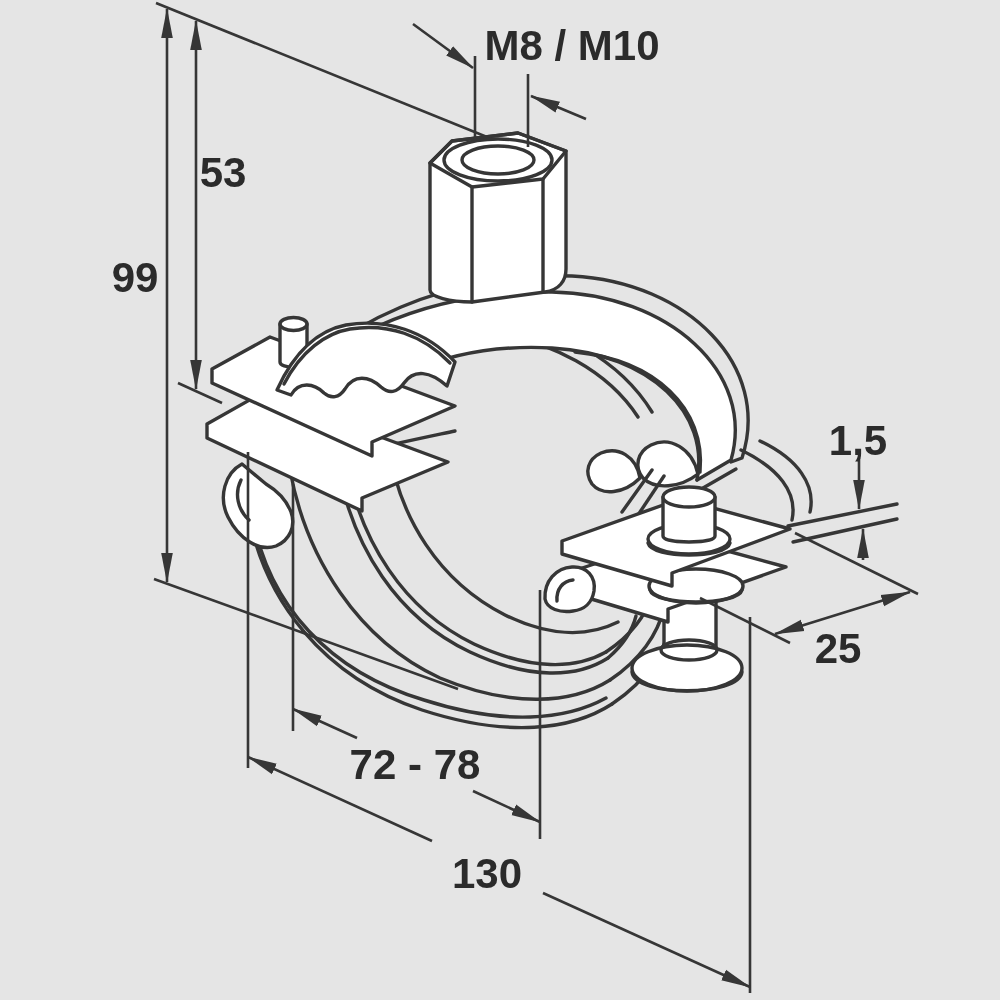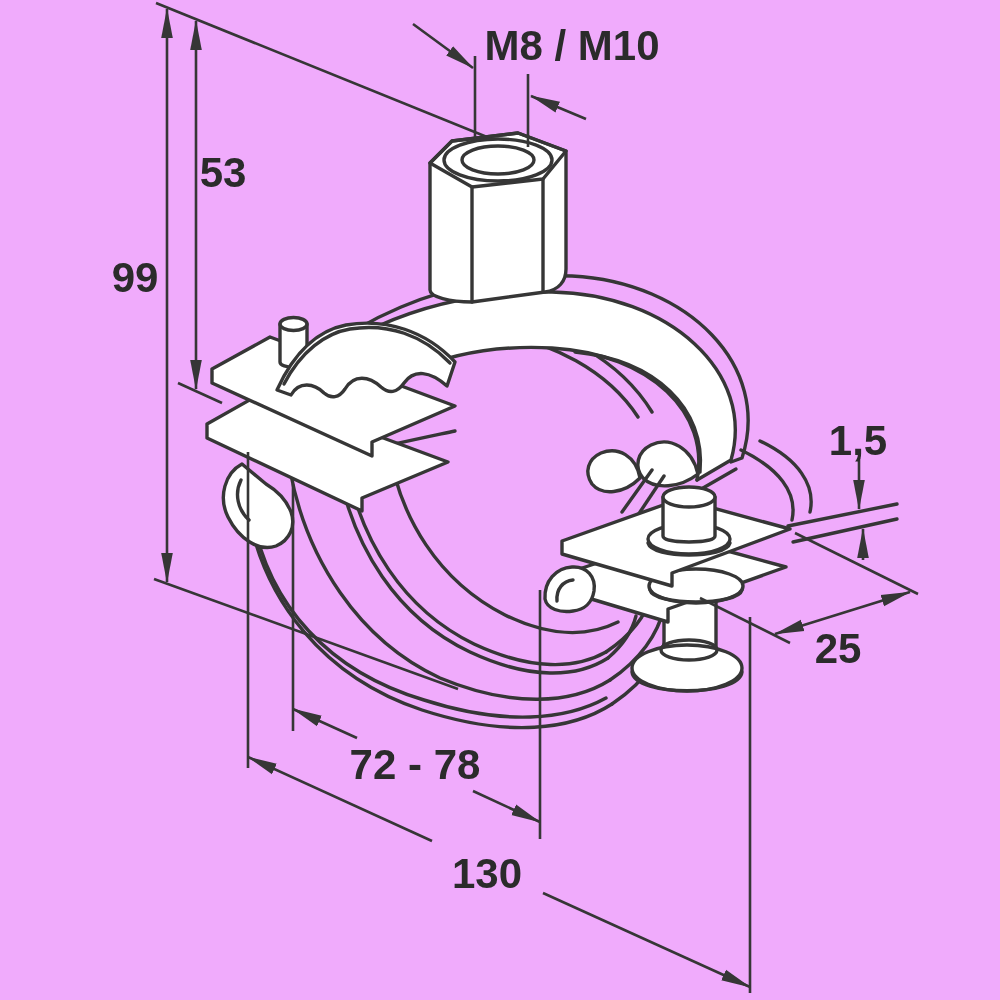--- a/index.html
+++ b/index.html
@@ -1,16 +1,16 @@
 <!DOCTYPE html>
 <html><head>
 <meta charset="utf-8">
 <style>
   html,body{margin:0;padding:0;background:#ffffff;}
-  #stage{position:relative;width:1000px;height:1000px;background:#f0abfc;overflow:hidden;
+  #stage{position:relative;width:1000px;height:1000px;background:#e5e5e5;overflow:hidden;
          font-family:"Liberation Sans",sans-serif;text-align:center;}
   svg{display:block}
   .art{stroke:#363636;stroke-width:3.4;fill:none;stroke-linecap:round;stroke-linejoin:round;}
   .artf{stroke:#363636;stroke-width:3.4;fill:#ffffff;stroke-linecap:round;stroke-linejoin:round;}
   .fillonly{fill:#ffffff;stroke:none;}
   .dim{stroke:#363636;stroke-width:2.6;fill:none;stroke-linecap:butt;}
   .dim-label{font-family:"Liberation Sans",sans-serif;font-weight:700;font-size:42px;
              fill:#2b2b2b;text-anchor:middle;}
 </style>
 </head>

